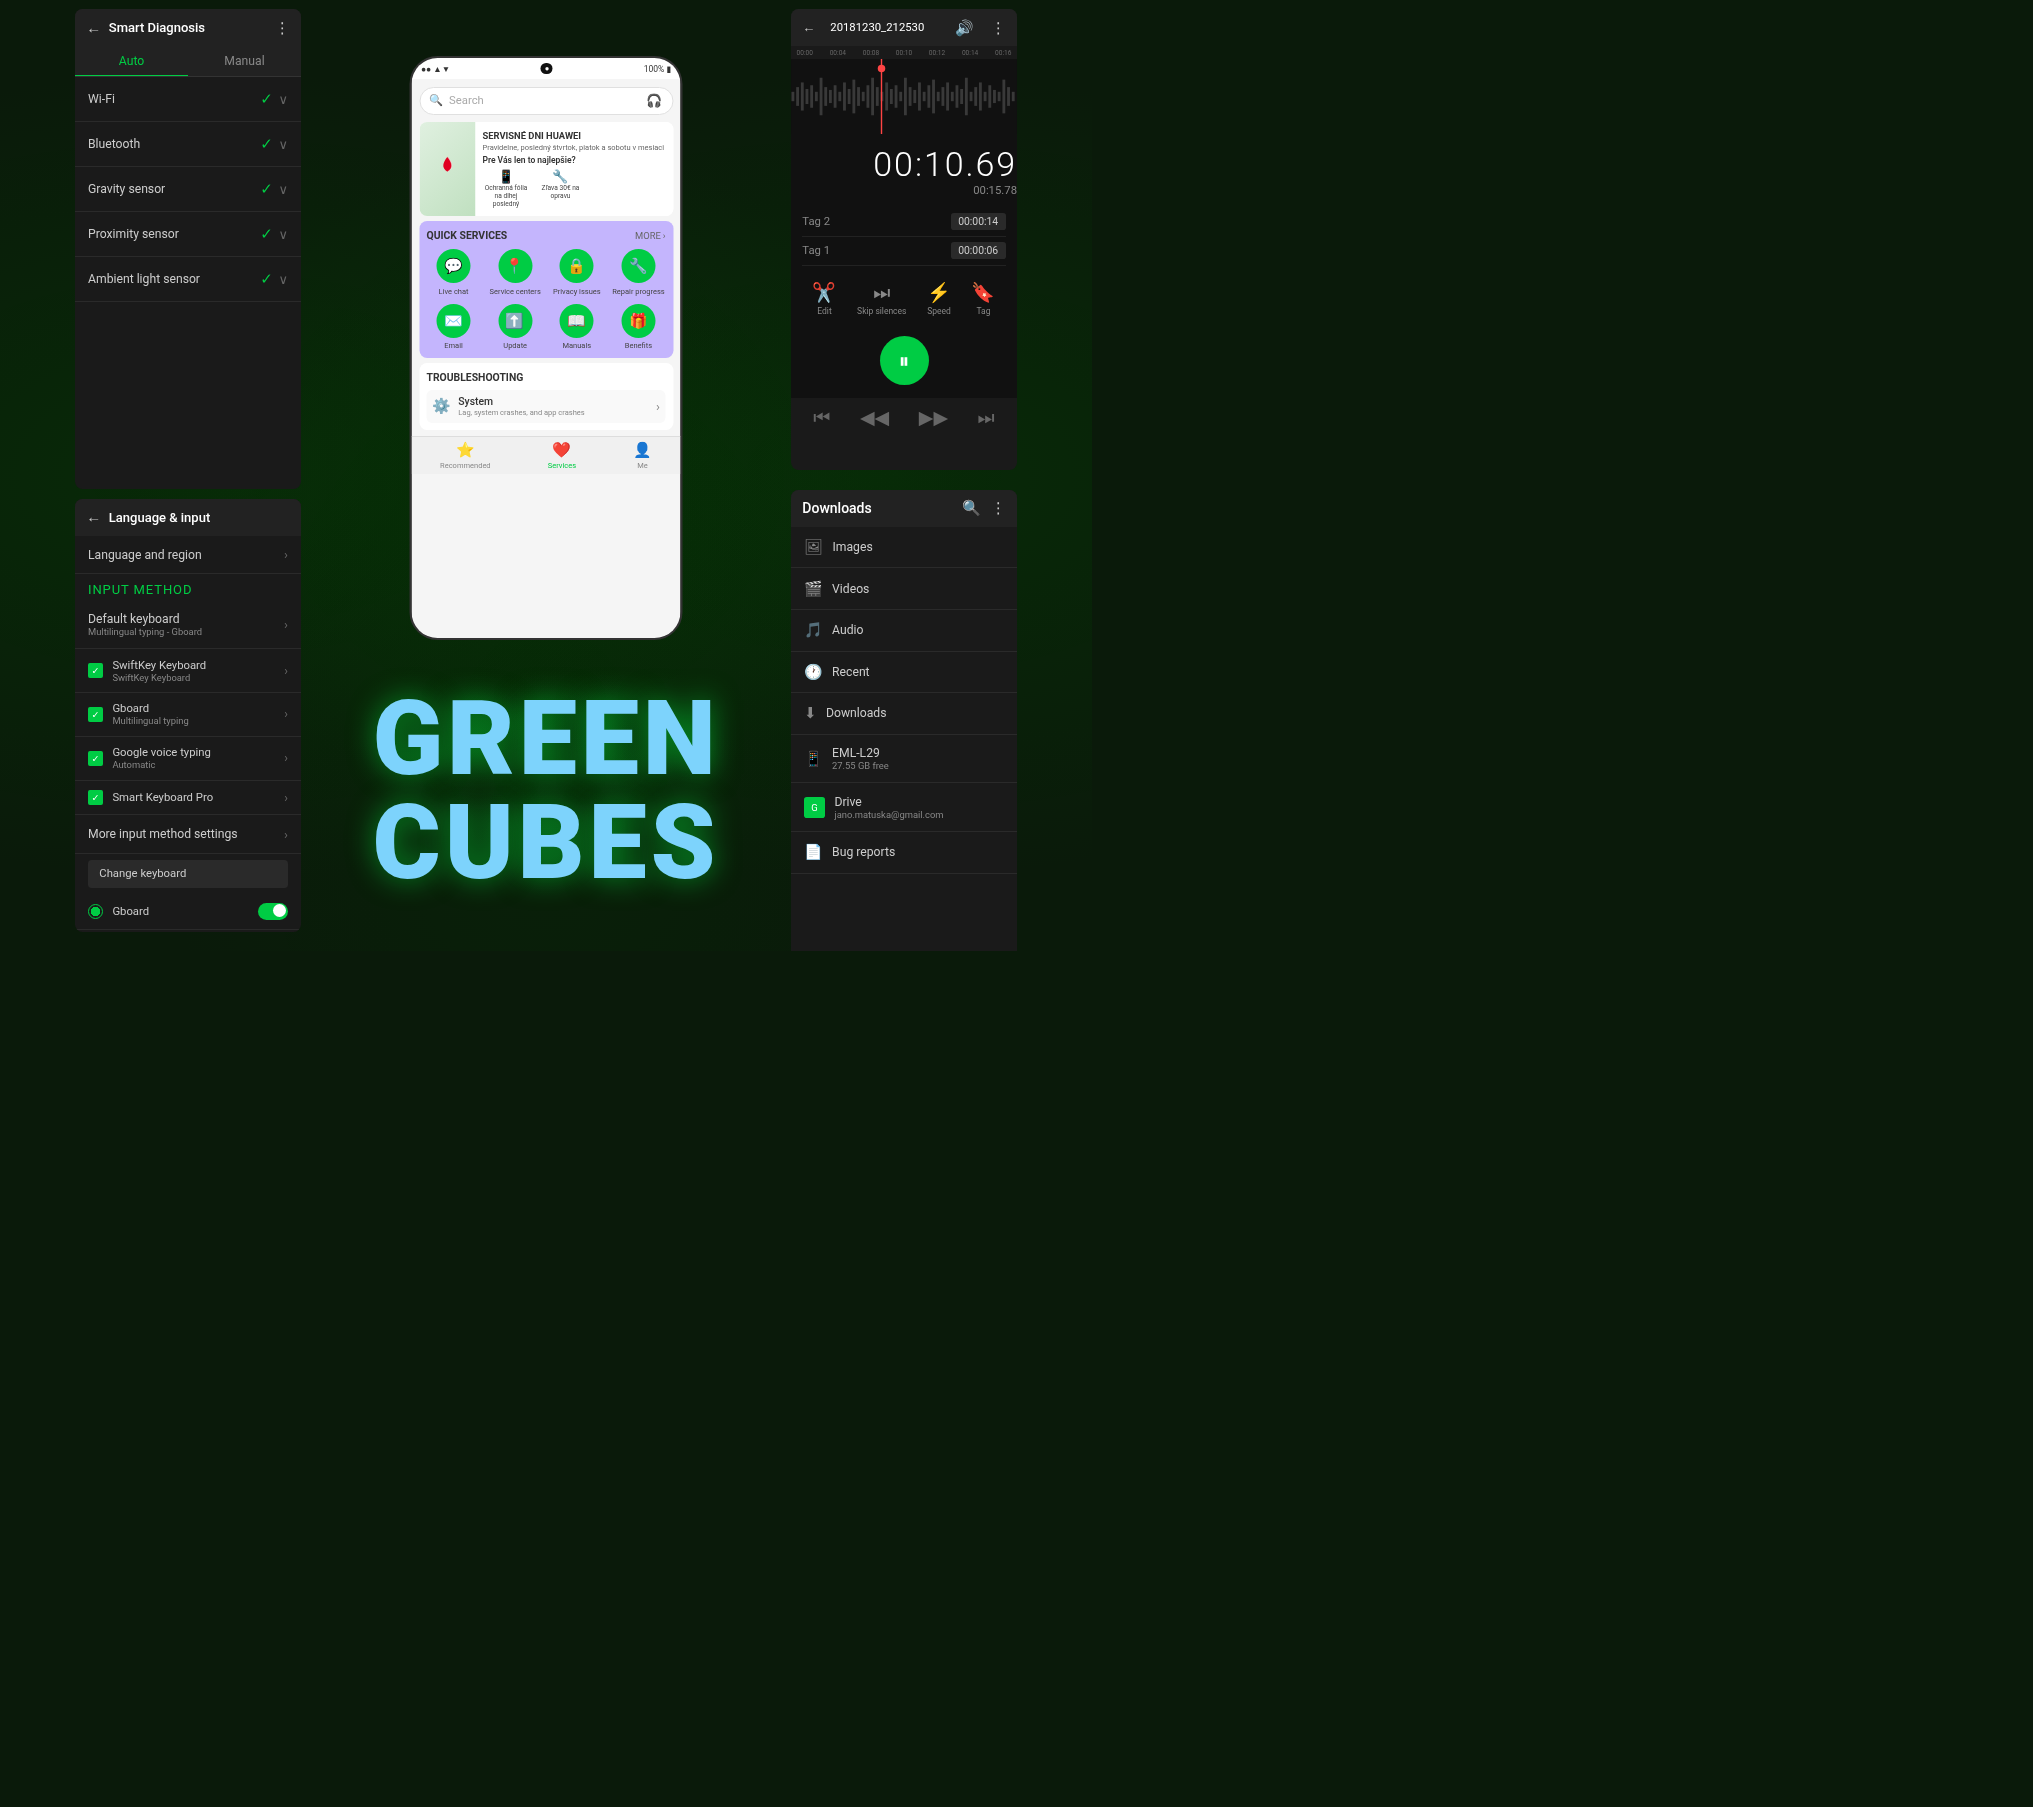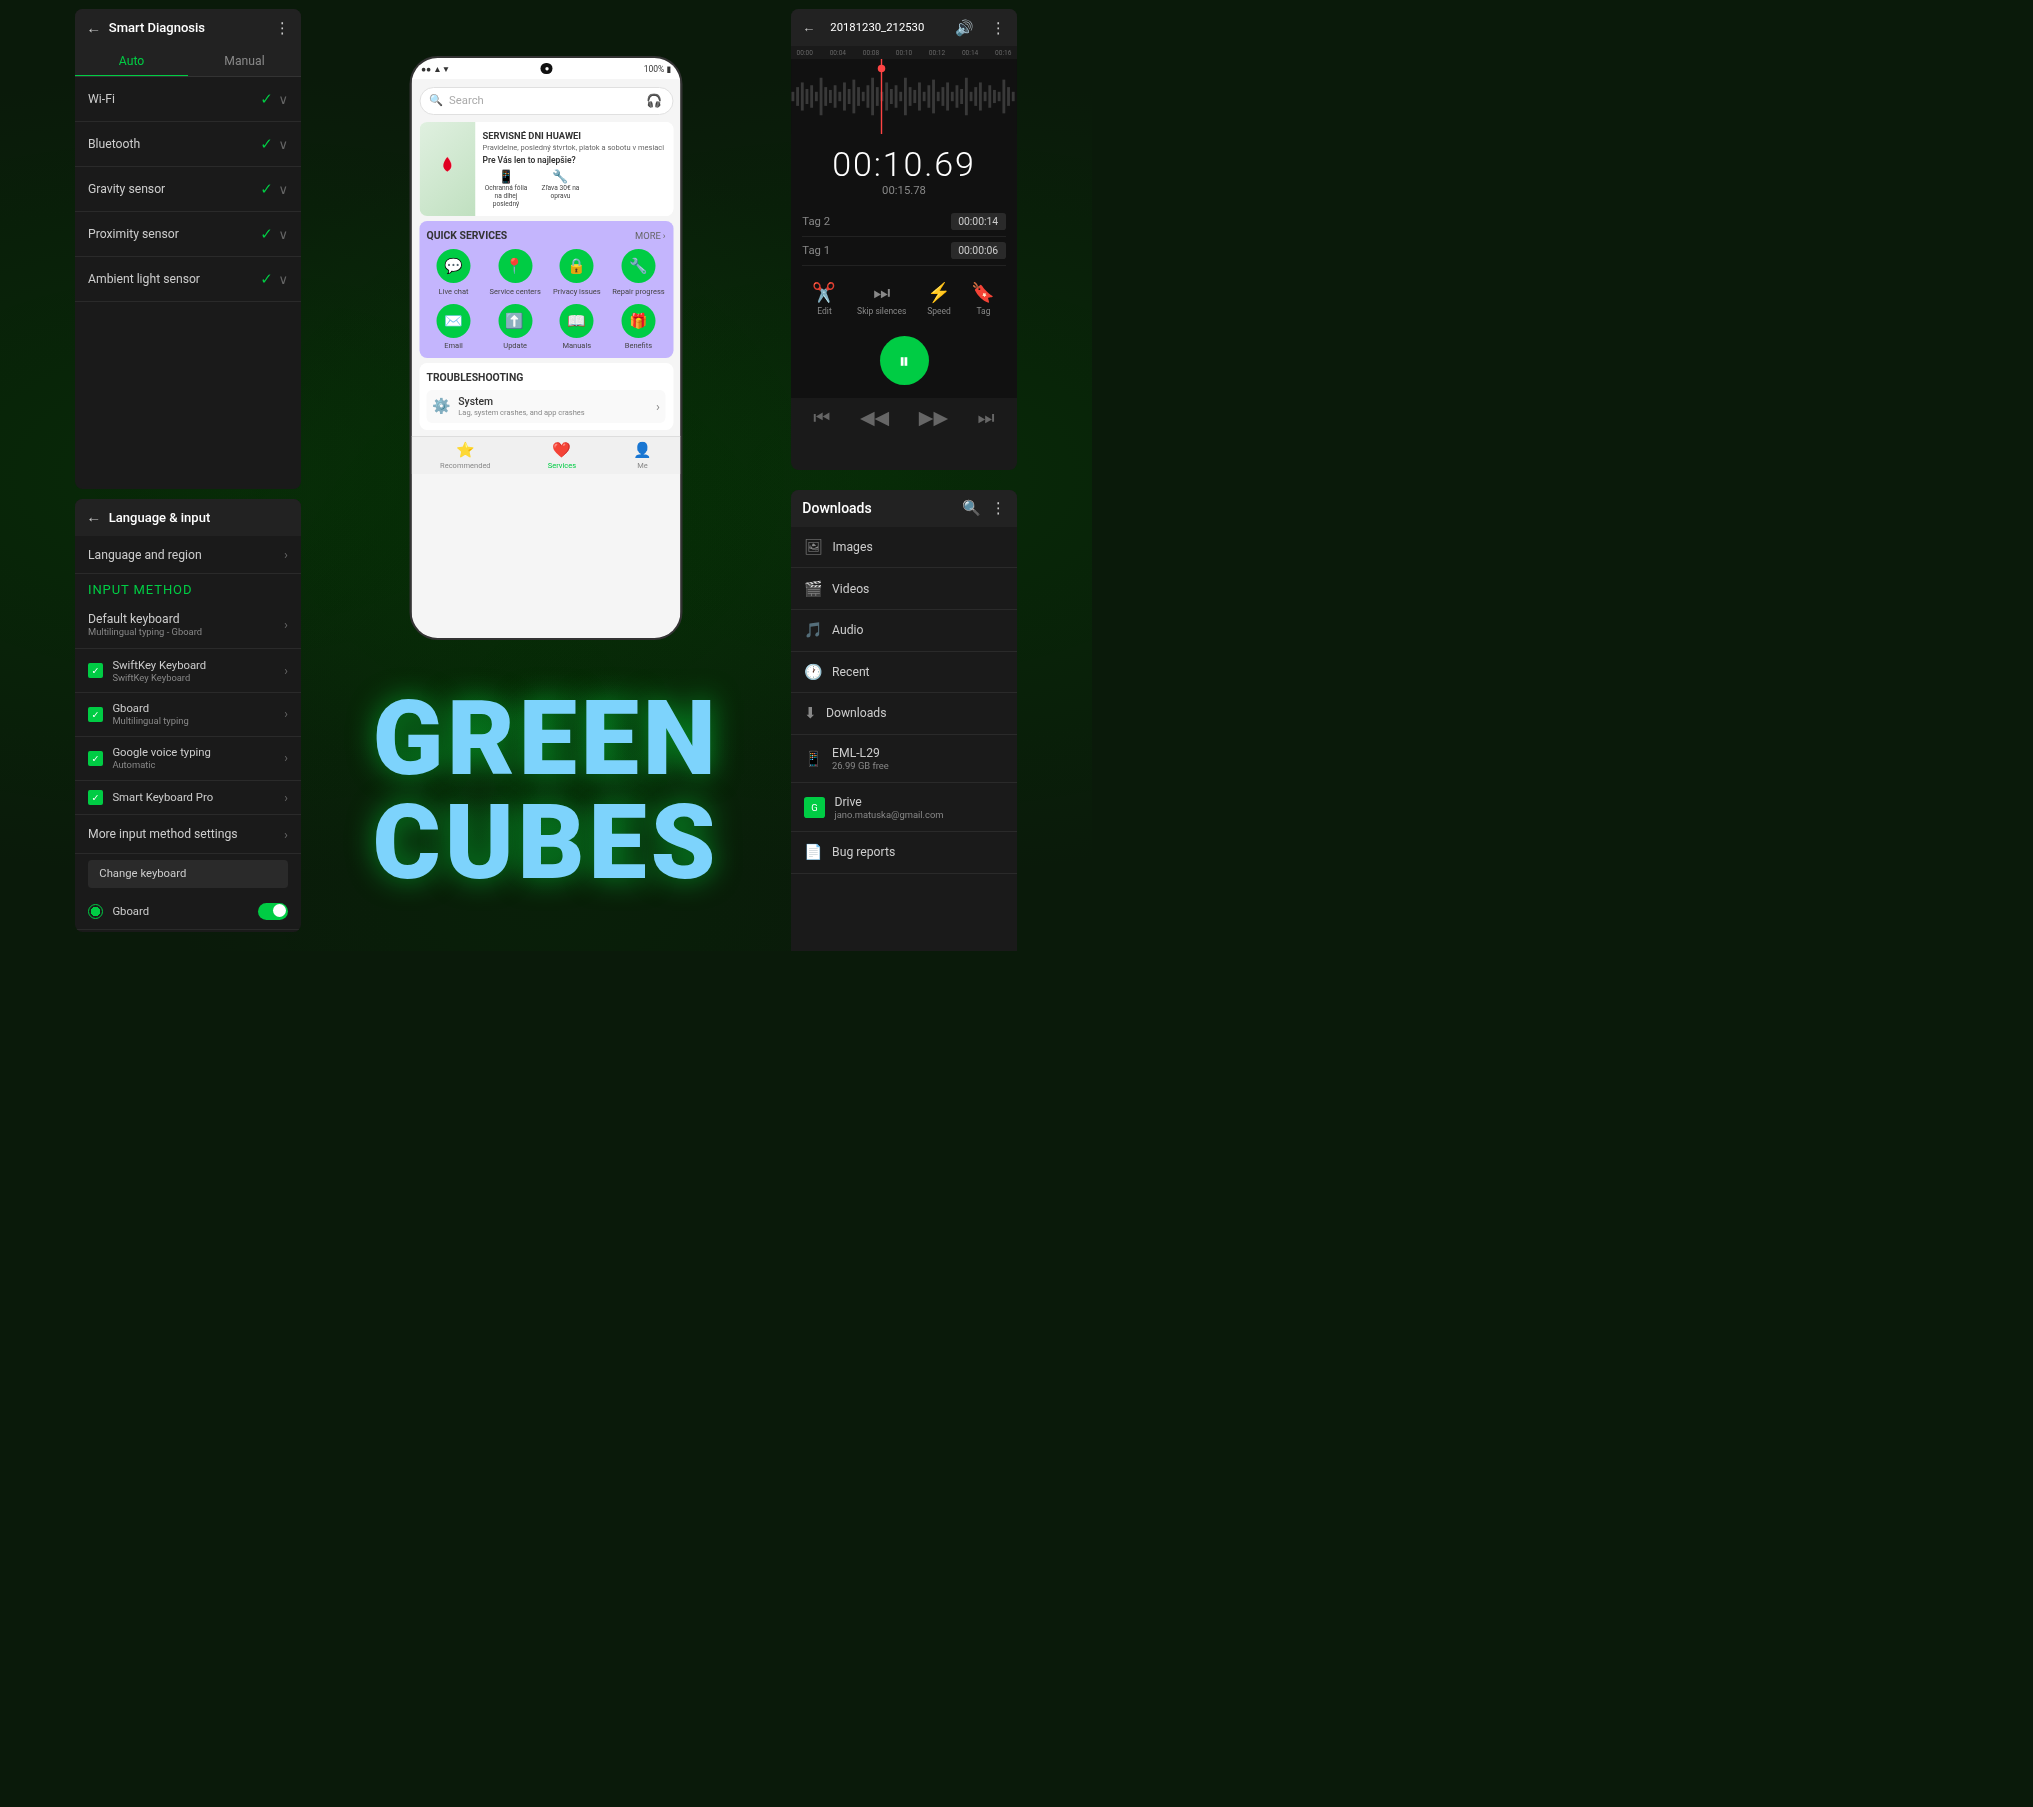--- a/index.html
+++ b/index.html
@@ -476,21 +476,21 @@
 
     .audio-waveform {
       background: #111;
       height: 75px;
       position: relative;
       overflow: hidden;
     }
 
     .audio-time-display {
       background: #111;
-      text-align: center;
+      text-align: right;
       padding: 9.4px 0 3.8px;
     }
 
     .time-main {
       font-size: 34px;
       font-weight: 300;
       color: #fff;
       letter-spacing: 1.9px;
     }
 
@@ -1011,21 +1011,21 @@
     <span class="name">Recent</span>
   </div>
   <div class="dl-row">
     <span class="icon">⬇</span>
     <span class="name">Downloads</span>
   </div>
   <div class="dl-row">
     <span class="icon">📱</span>
     <div>
       <div class="name">EML-L29</div>
-      <div class="subname">26.99 GB free</div>
+      <div class="subname">27.55 GB free</div>
     </div>
   </div>
   <div class="dl-row">
     <div class="icon-img">G</div>
     <div>
       <div class="name">Drive</div>
       <div class="subname">jano.matuska@gmail.com</div>
     </div>
   </div>
   <div class="dl-row">

